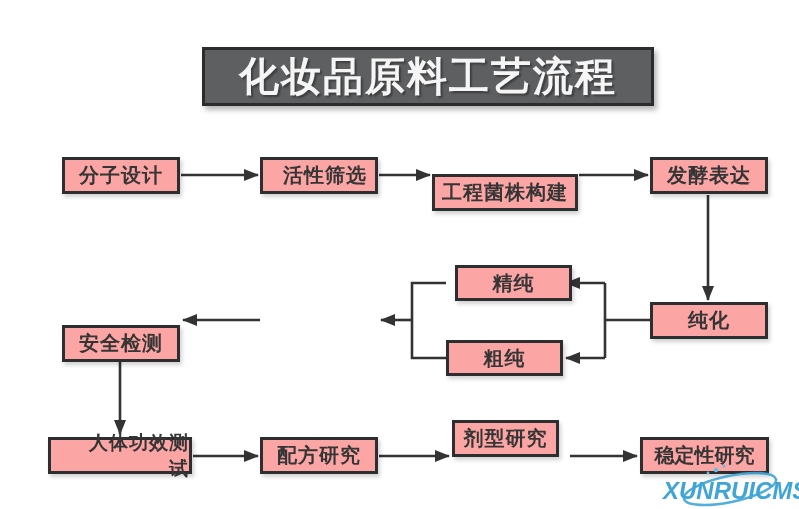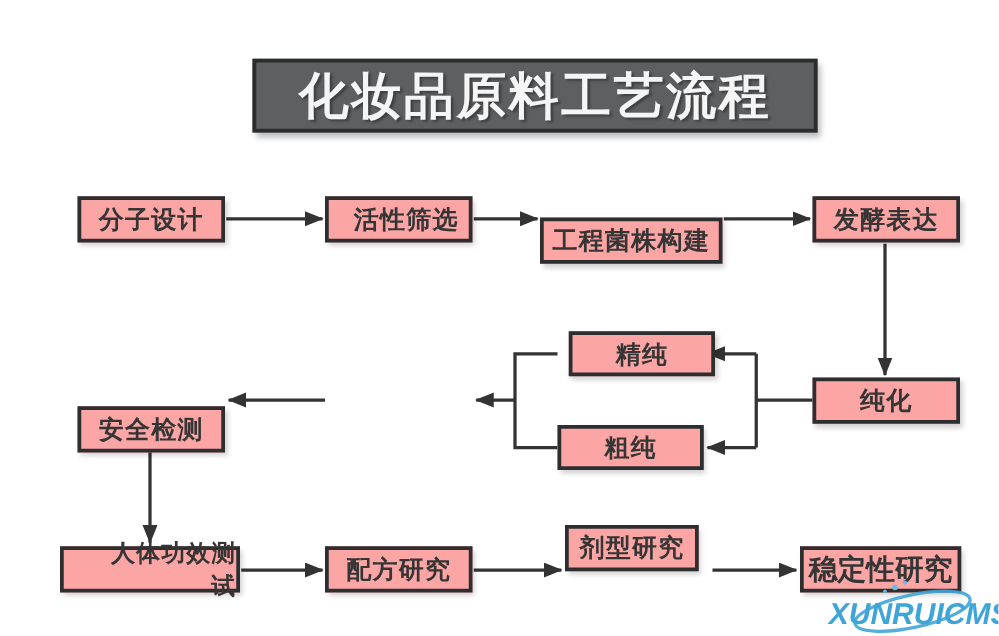--- a/index.html
+++ b/index.html
@@ -47,21 +47,21 @@
   .n-fine        { left: 455px; top: 265px; width: 117px; height: 36px; }
   .n-purify      { left: 650px; top: 302px; width: 118px; height: 37px; }
   .n-crude       { left: 446px; top: 340px; width: 117px; height: 36px; }
   
   .n-safety      { left: 62px;  top: 302px; width: 118px; height: 37px; margin-top: 23px; }
   .n-cell        { left: 260px; top: 302px; width: 118px; height: 37px; }
   
   .n-human       { left: 48px;  top: 437px; width: 144px; height: 37px; font-size: 19px; padding-left: 37px; }
   .n-formula     { left: 260px; top: 437px; width: 118px; height: 37px; }
   .n-dosage      { left: 452px; top: 420px; width: 107px; height: 37px; }
-  .n-stability   { left: 640px; top: 437px; width: 129px; height: 37px; font-size: 23px; letter-spacing: 0; }
+  .n-stability   { left: 640px; top: 437px; width: 129px; height: 37px; font-size: 20px; letter-spacing: 0; }
 
   .connectors, .watermark-svg {
     position: absolute;
     left: 0; top: 0;
   }
   .connectors { z-index: 1; }
   .watermark-svg { z-index: 3; }
 </style>
 </head>
 <body>

